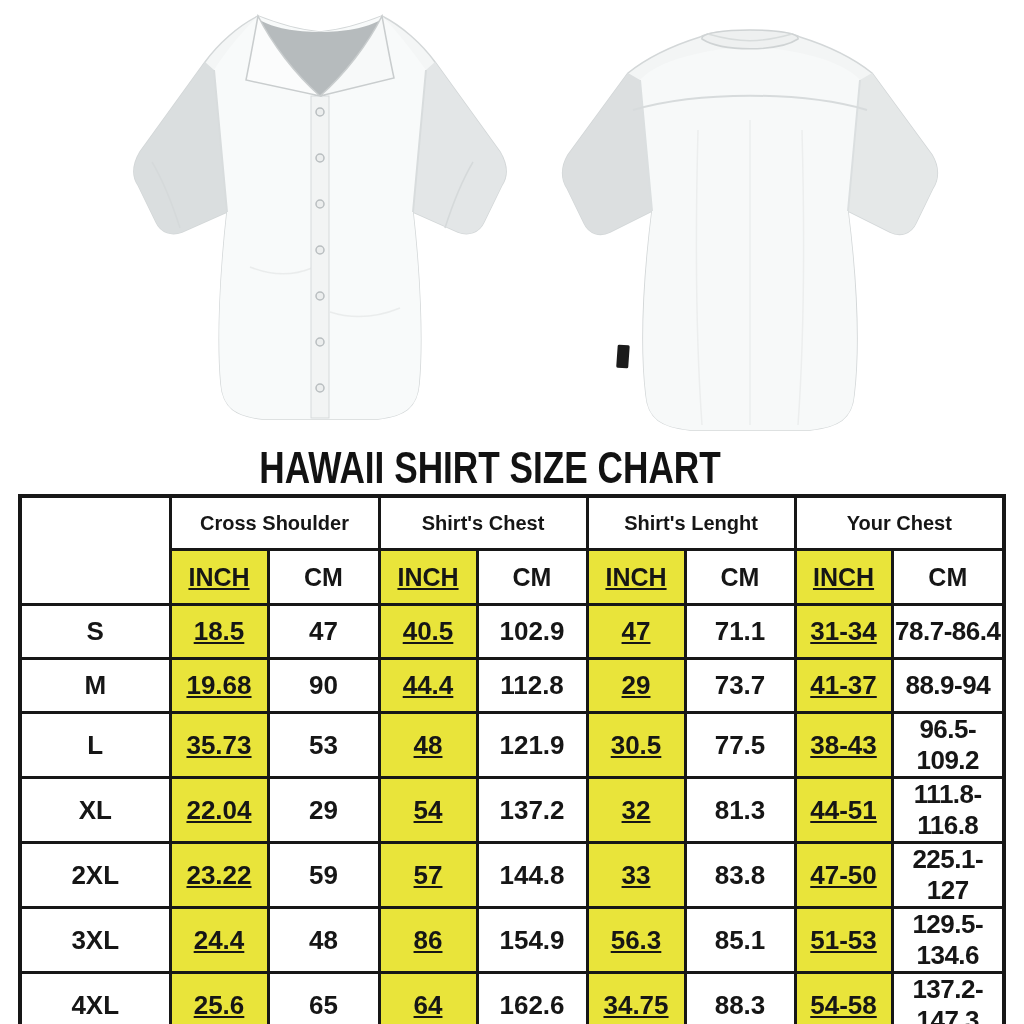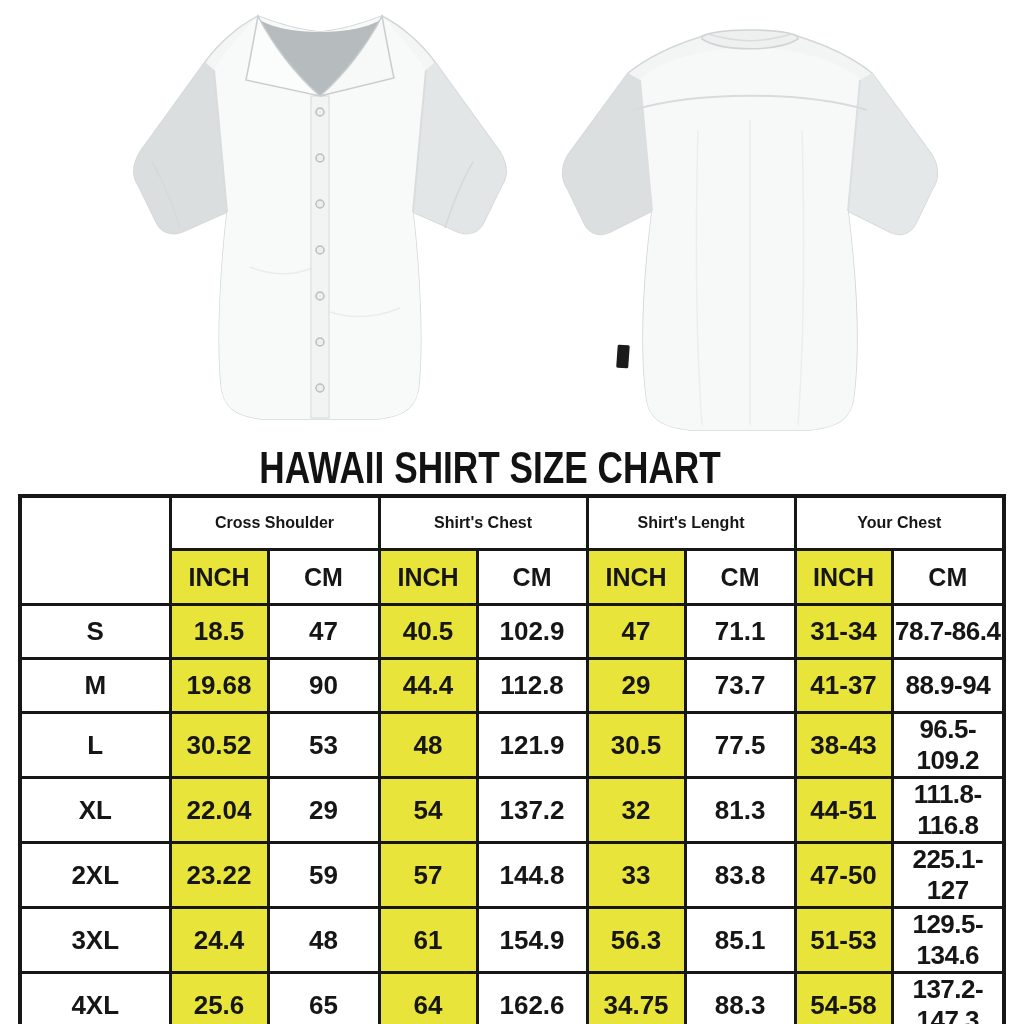--- a/index.html
+++ b/index.html
@@ -20,25 +20,25 @@
 
   table.size-chart {
     position:absolute; left:18px; top:494px; width:984px;
     border-collapse:collapse; table-layout:fixed;
     color:#161616; border:4px solid var(--bd);
   }
   .size-chart th, .size-chart td {
     border:3px solid var(--bd); text-align:center; vertical-align:middle;
     padding:0; overflow:hidden; font-weight:bold; background:#ffffff;
   }
-  .group-h  { font-size:16px; height:50px; }
+  .group-h  { font-size:20px; height:50px; }
   .unit-h   { font-size:25px; height:52px; }
   .size-c   { font-size:27px; }
   .size-chart tbody td { font-size:26px; height:51px; }
-  .cell-inch { background:var(--hl) !important; }
+  .cell-inch { background:var(--hl) !important;text-decoration:underline; }
   .small-c  { font-size:18px; letter-spacing:-0.5px; }
 </style>
 </head>
 <body style="background: rgb(255, 255, 255);">
 
 <svg id="front-shirt" class="shirt" width="405" height="425" viewBox="0 0 405 425" role="img" aria-label="White short-sleeve button-up shirt, front view">
   <path d="M148,4 C128,14 108,32 95,50 L30,140 C23,152 22,164 28,173 L46,210 C51,221 62,224 72,220
            L117,200 C110,262 107,330 111,372 C113,396 126,404 152,407 L268,407 C294,404 307,396 309,372
            C313,330 310,262 303,200 L348,220 C358,224 369,221 374,210 L392,173 C398,164 397,152 390,140
            L325,50 C312,32 292,14 272,4 C252,12 232,18 210,20 C188,18 168,12 148,4 Z" fill="#f4f6f6" stroke="#d3d7d8" stroke-width="1.5"></path>
@@ -133,21 +133,21 @@
       <td>90</td>
       <td class="cell-inch">44.4</td>
       <td>112.8</td>
       <td class="cell-inch">29</td>
       <td>73.7</td>
       <td class="cell-inch">41-37</td>
       <td class="small-c">88.9-94</td>
     </tr>
     <tr>
       <td class="size-c">L</td>
-      <td class="cell-inch">30.52</td>
+      <td class="cell-inch">35.73</td>
       <td>53</td>
       <td class="cell-inch">48</td>
       <td>121.9</td>
       <td class="cell-inch">30.5</td>
       <td>77.5</td>
       <td class="cell-inch">38-43</td>
       <td class="small-c">96.5-109.2</td>
     </tr>
     <tr>
       <td class="size-c">XL</td>
@@ -168,21 +168,21 @@
       <td>144.8</td>
       <td class="cell-inch">33</td>
       <td>83.8</td>
       <td class="cell-inch">47-50</td>
       <td class="small-c">225.1-127</td>
     </tr>
     <tr>
       <td class="size-c">3XL</td>
       <td class="cell-inch">24.4</td>
       <td>48</td>
-      <td class="cell-inch">61</td>
+      <td class="cell-inch">86</td>
       <td>154.9</td>
       <td class="cell-inch">56.3</td>
       <td>85.1</td>
       <td class="cell-inch">51-53</td>
       <td class="small-c">129.5-134.6</td>
     </tr>
     <tr>
       <td class="size-c">4XL</td>
       <td class="cell-inch">25.6</td>
       <td>65</td>

